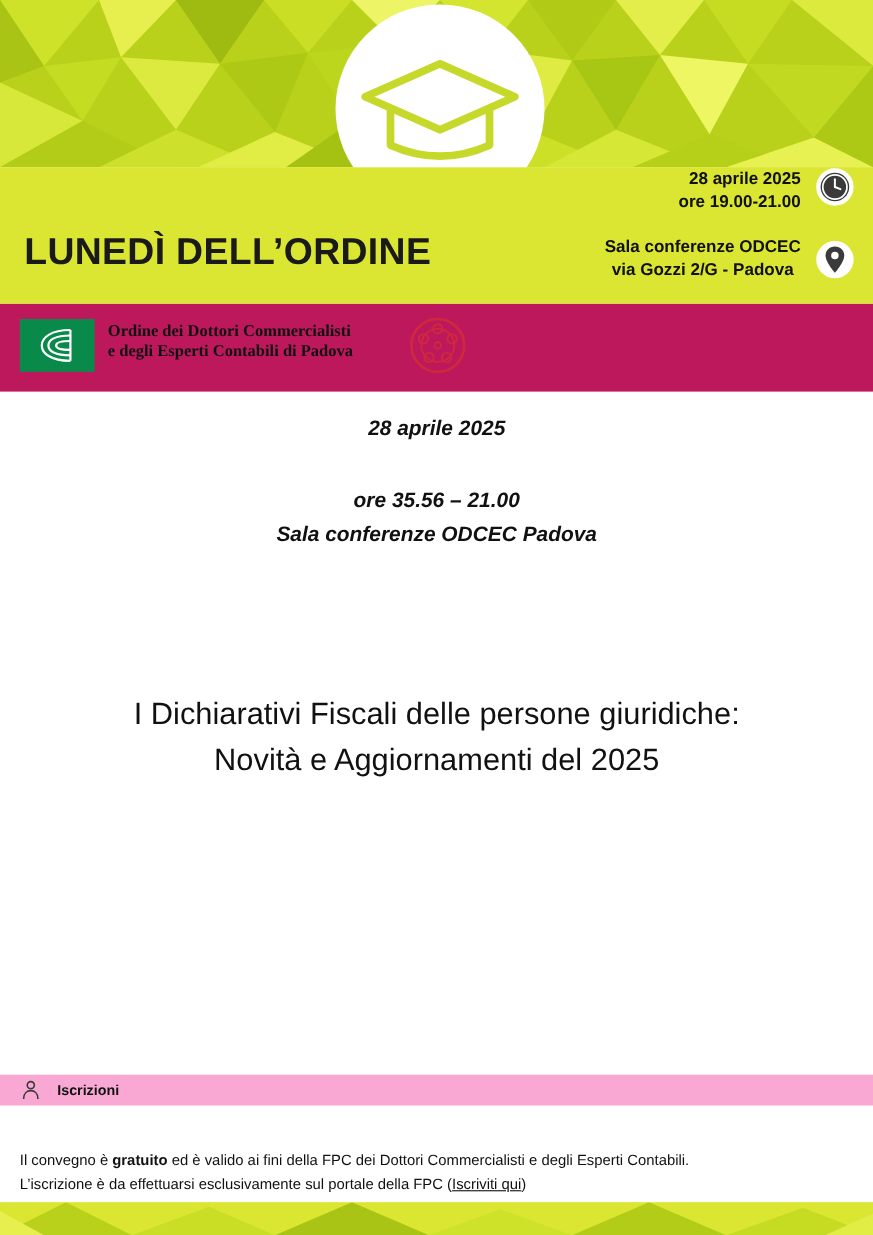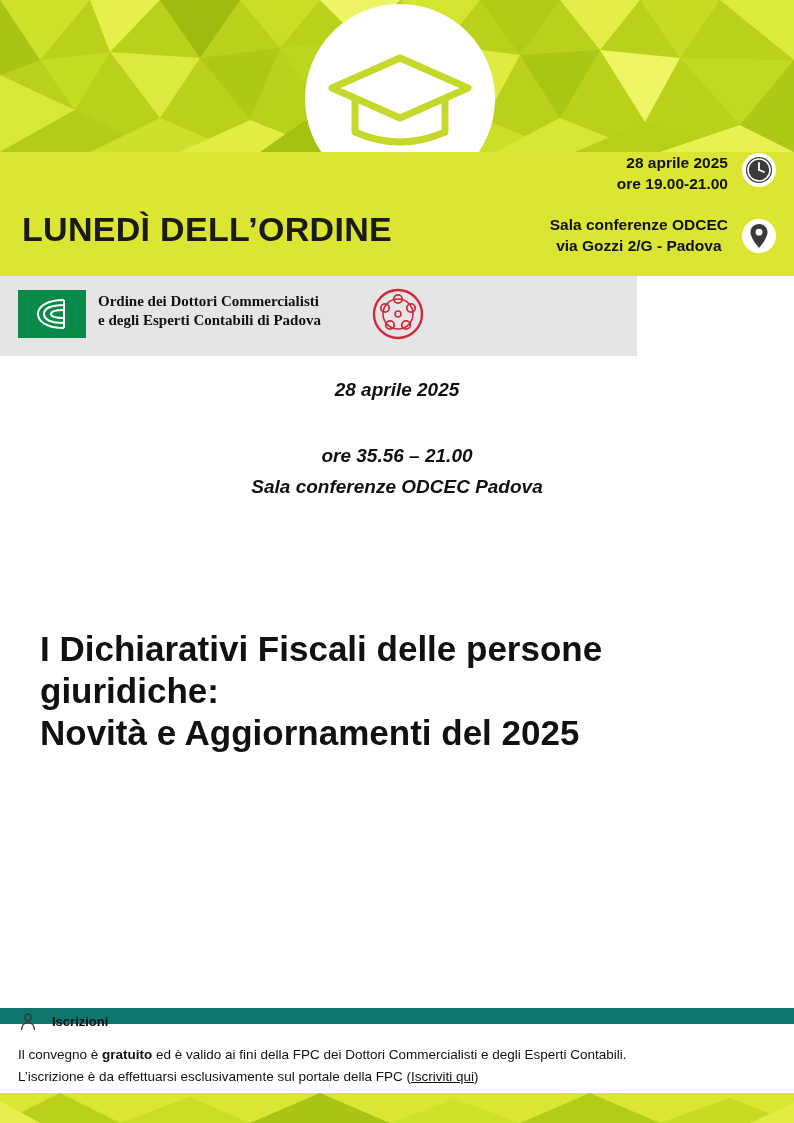--- a/index.html
+++ b/index.html
@@ -94,23 +94,23 @@
     align-items: center;
     justify-content: center;
   }
   .icon-clock { top: 1px; }
   .icon-pin { top: 67px; }
 
   
   .logo-row {
     position: absolute;
     left: 0; top: 276px;
-    width: 637px;
+    width: 794px;
     height: 80px;
-    background: #e5e5e5;
+    background: #be185d;
   }
   .odcec-mark {
     position: absolute;
     left: 18px; top: 14px;
     width: 68px; height: 48px;
     background: #0a8a4a;
     display: flex;
     align-items: center;
     justify-content: center;
   }
@@ -149,44 +149,45 @@
     font-size: 19px;
     font-weight: bold;
     font-style: italic;
     color: #111;
     line-height: 31px;
   }
   .talk-title {
     position: absolute;
     left: 40px; top: 628px;
     width: 714px;
-    font-size: 35px;
-    font-weight: bold;
+    text-align: center;
+    font-size: 28px;
+    font-weight: normal;
     color: #111;
     line-height: 42px;
   }
   .speaker {
     position: absolute;
     right: 14px; top: 908px;
     width: 600px;
     text-align: right;
     font-size: 18px;
     font-style: italic;
     color: #111;
     line-height: 28px;
   }
   .speaker .b { font-weight: bold; }
 
   
   .sub-bar {
     position: absolute;
-    left: 0; top: 1008px;
-    width: 794px;
-    height: 16px;
-    background: #0f766e;
+    left: 0; top: 977px;
+    width: 794px;
+    height: 28px;
+    background: #f9a8d4;
   }
   .sub-bar-label {
     position: absolute;
     left: 52px; top: 6px;
     font-size: 13px;
     font-weight: bold;
     color: #111;
   }
   .person-icon {
     position: absolute;

